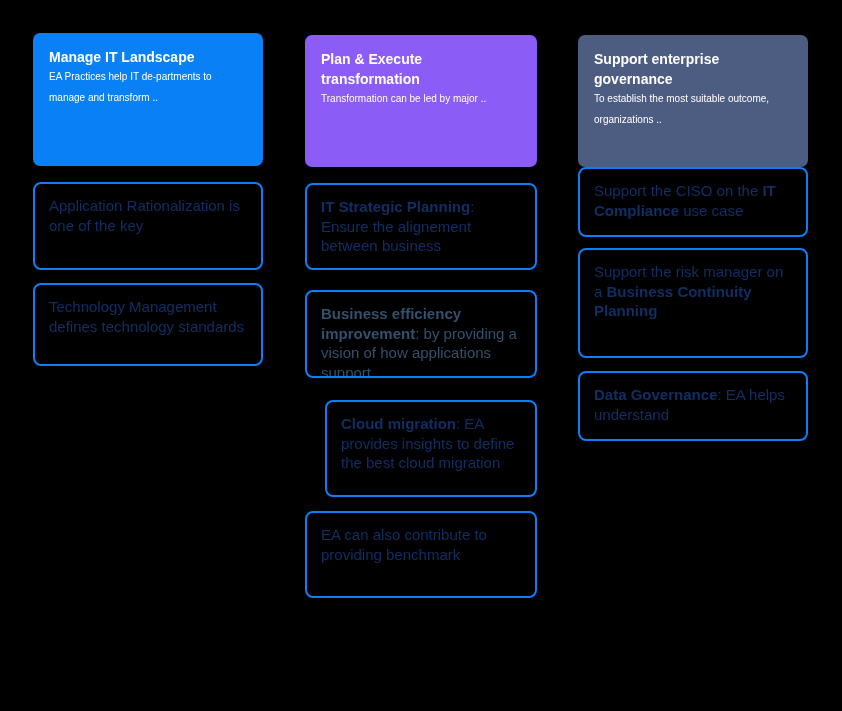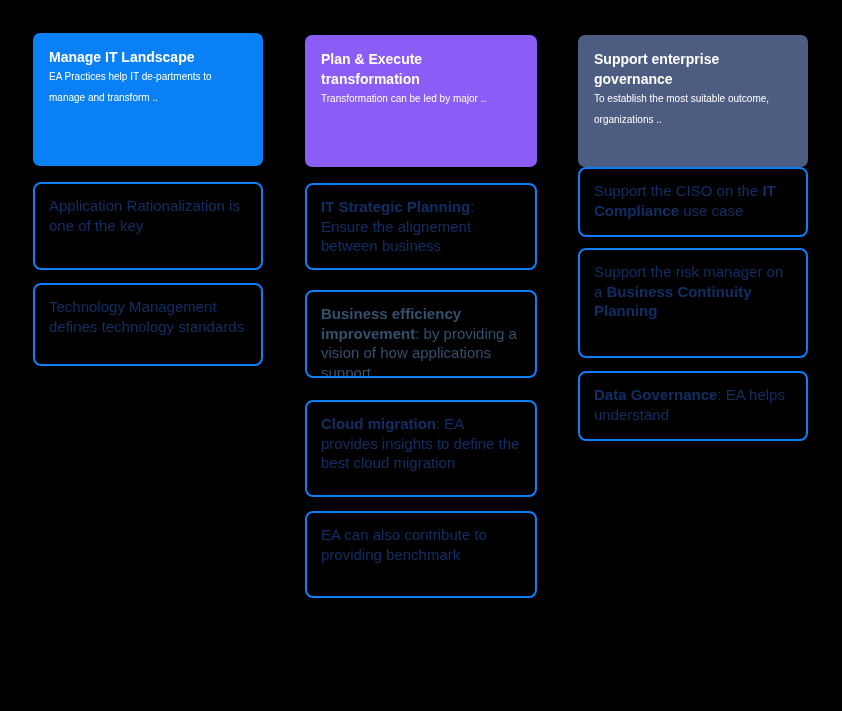--- a/index.html
+++ b/index.html
@@ -55,21 +55,21 @@
   .item-text .b { font-weight: 700; }
 
   
   .col-0 .card:nth-child(1){height:133px;margin-bottom:16px;}
   .col-0 .card:nth-child(2){height:88px;margin-bottom:13px;}
   .col-0 .card:nth-child(3){height:83px;}
 
   .col-1 .card:nth-child(1){height:132px;margin-bottom:16px;}
   .col-1 .card:nth-child(2){height:87px;margin-bottom:20px;}
   .col-1 .card:nth-child(3){height:88px;margin-bottom:22px;}
-  .col-1 .card:nth-child(4){height:97px;margin-bottom:14px;}
+  .col-1 .card:nth-child(4){height:97px;margin-bottom:14px;margin-left:20px;}
   .col-1 .card:nth-child(5){height:87px;margin-bottom:12px;}
   .col-1 .card:nth-child(6){height:75px;}
 
   .col-2 .card:nth-child(1){height:132px;}
   .col-2 .card:nth-child(2){height:70px;margin-bottom:11px;}
   .col-2 .card:nth-child(3){height:110px;margin-bottom:13px;}
   .col-2 .card:nth-child(4){height:70px;}
 </style>
 </head>
 <body style="background: rgb(0, 0, 0);">

